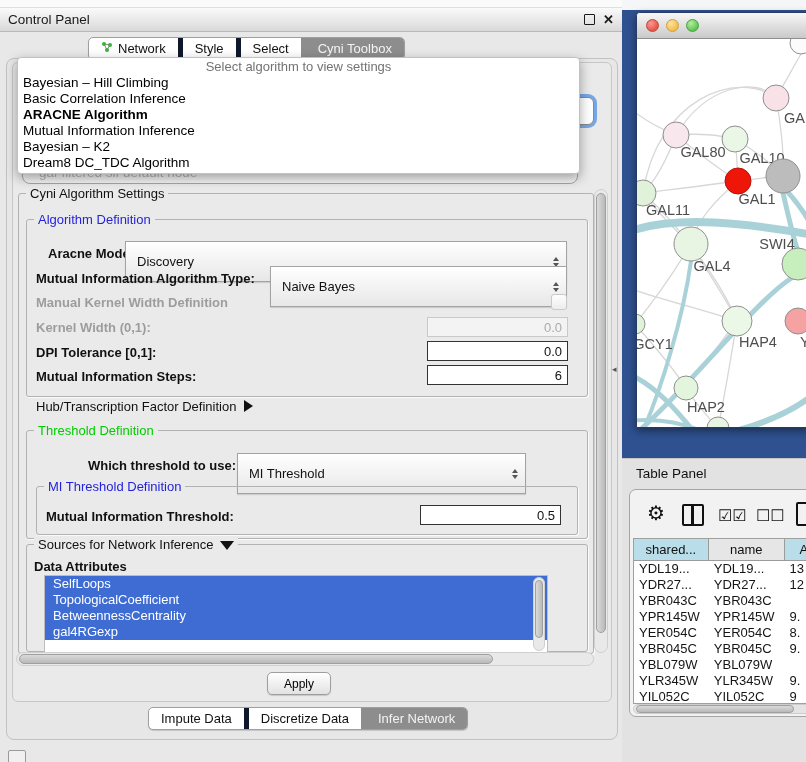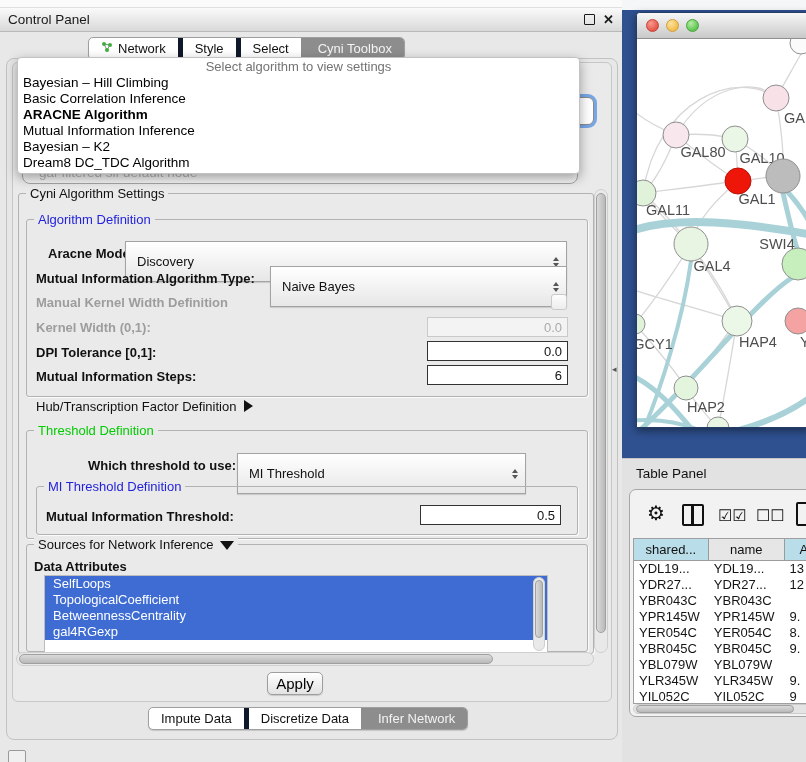--- a/index.html
+++ b/index.html
@@ -52,22 +52,22 @@
 
   
   .sb-track{position:absolute;background:#e9e9e9;border:1px solid #cfcfcf;border-radius:7px;}
   .sb-thumb{position:absolute;background:linear-gradient(90deg,#dadada,#b9b9b9);border:1px solid #a0a0a0;border-radius:6px;}
   .sb-thumb.h{background:linear-gradient(#dadada,#b9b9b9);}
 
   
   .attr-list{position:absolute;background:#fff;border:1px solid #bdbdbd;overflow:hidden;}
   .attr-item{height:16px;line-height:16px;background:#3e6cd3;color:#fff;font-size:13px;padding-left:8px;white-space:nowrap;}
 
-  .apply-btn{position:absolute;left:267px;top:672px;width:56px;height:23px;border:1px solid #9e9e9e;border-radius:5px;
-             background:linear-gradient(#ffffff,#e2e2e2);font-size:15px;display:flex;align-items:center;justify-content:center;
+  .apply-btn{position:absolute;left:267px;top:672px;width:64px;height:23px;border:1px solid #9e9e9e;border-radius:5px;
+             background:linear-gradient(#ffffff,#e2e2e2);font-size:12px;display:flex;align-items:center;justify-content:center;
              box-shadow:0 1px 1px rgba(0,0,0,.15);font-family:"Liberation Sans",sans-serif;}
 
   
   .popup{left:17px;top:57px;width:561px;background:#fff;border:1px solid #c2c2c2;border-radius:4px;
          box-shadow:0 4px 12px rgba(0,0,0,.35);z-index:50;padding-bottom:2px;}
   .popup-prompt{color:#737373;text-align:center;font-size:13px;height:17px;line-height:17px;}
   .popup-item{font-size:13.5px;height:16px;line-height:16px;padding-left:5px;white-space:nowrap;color:#000;}
   .popup-item.bold{font-weight:bold;}
 
   

